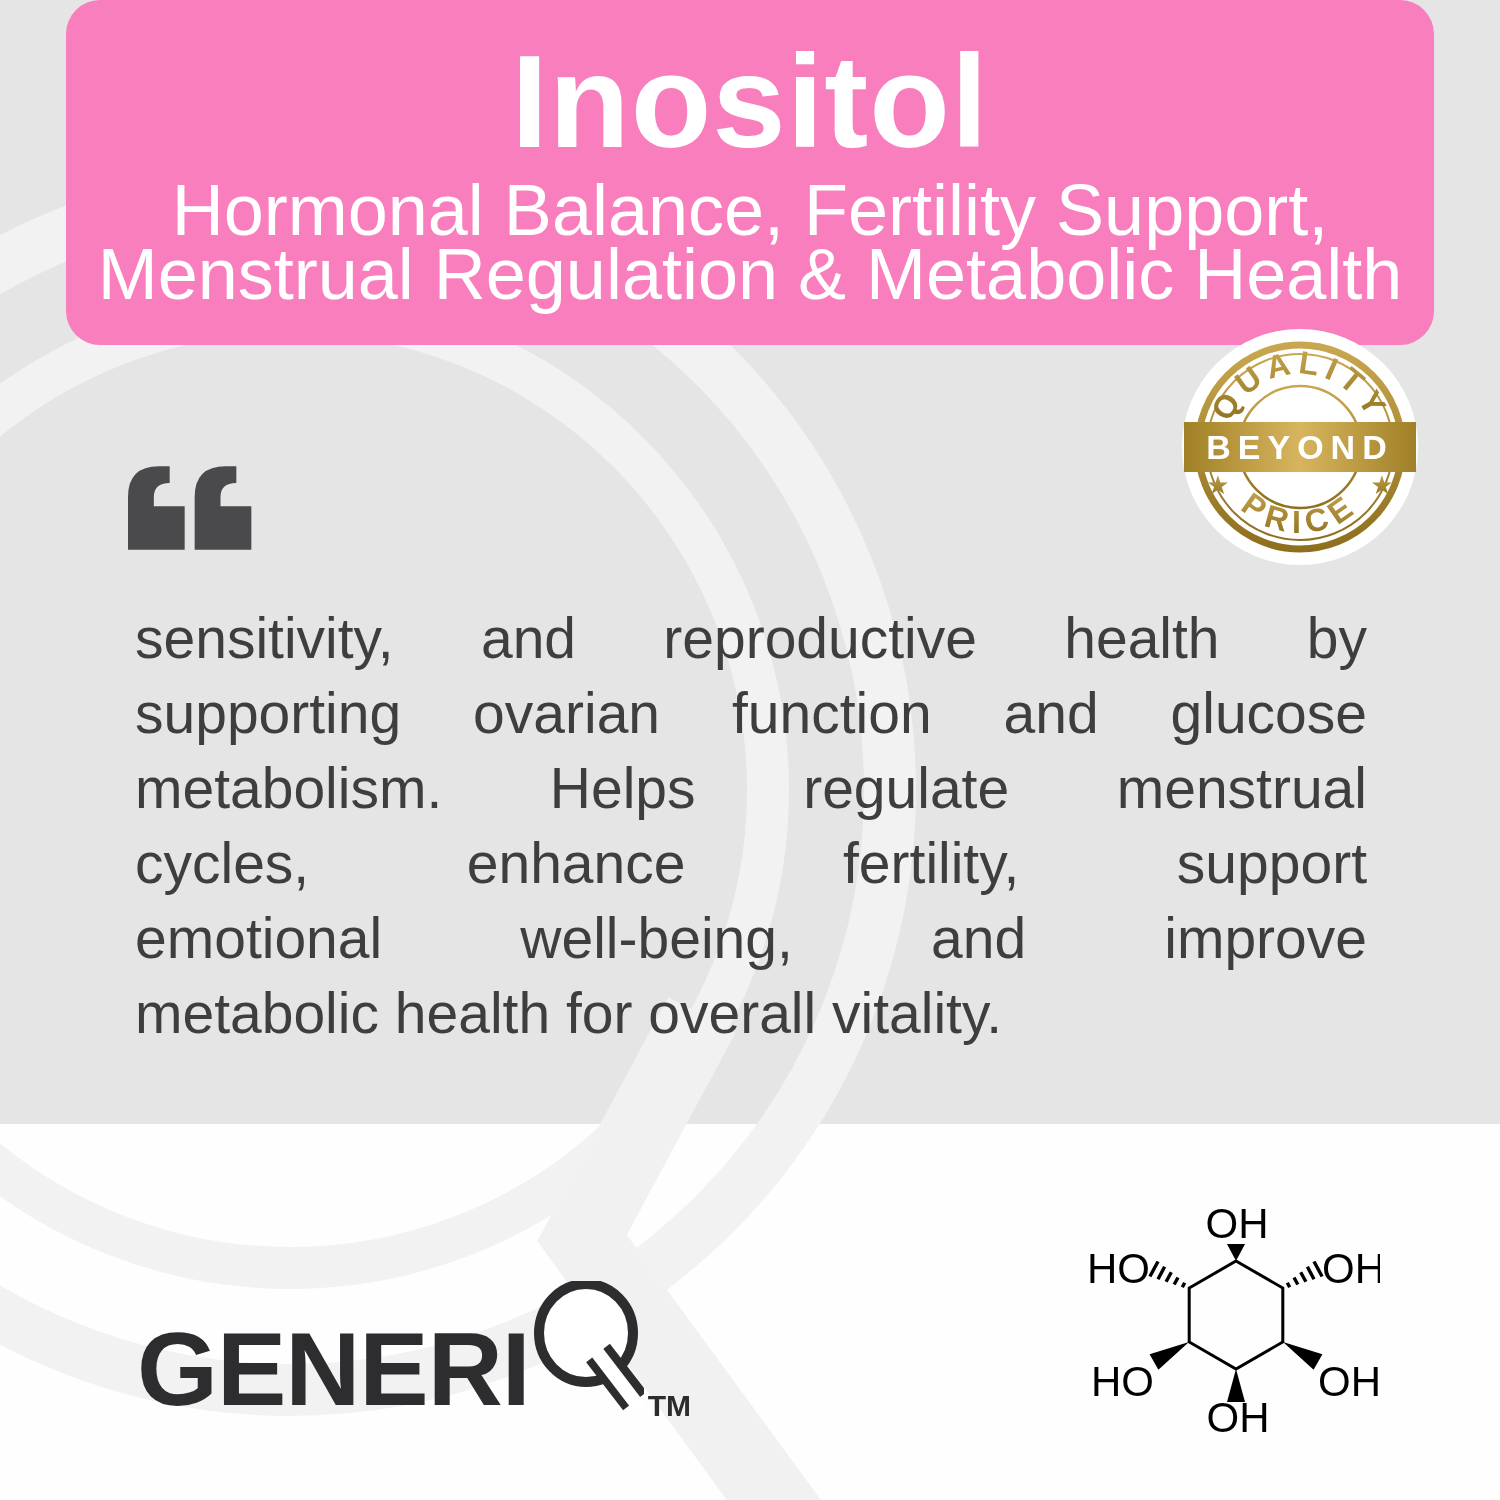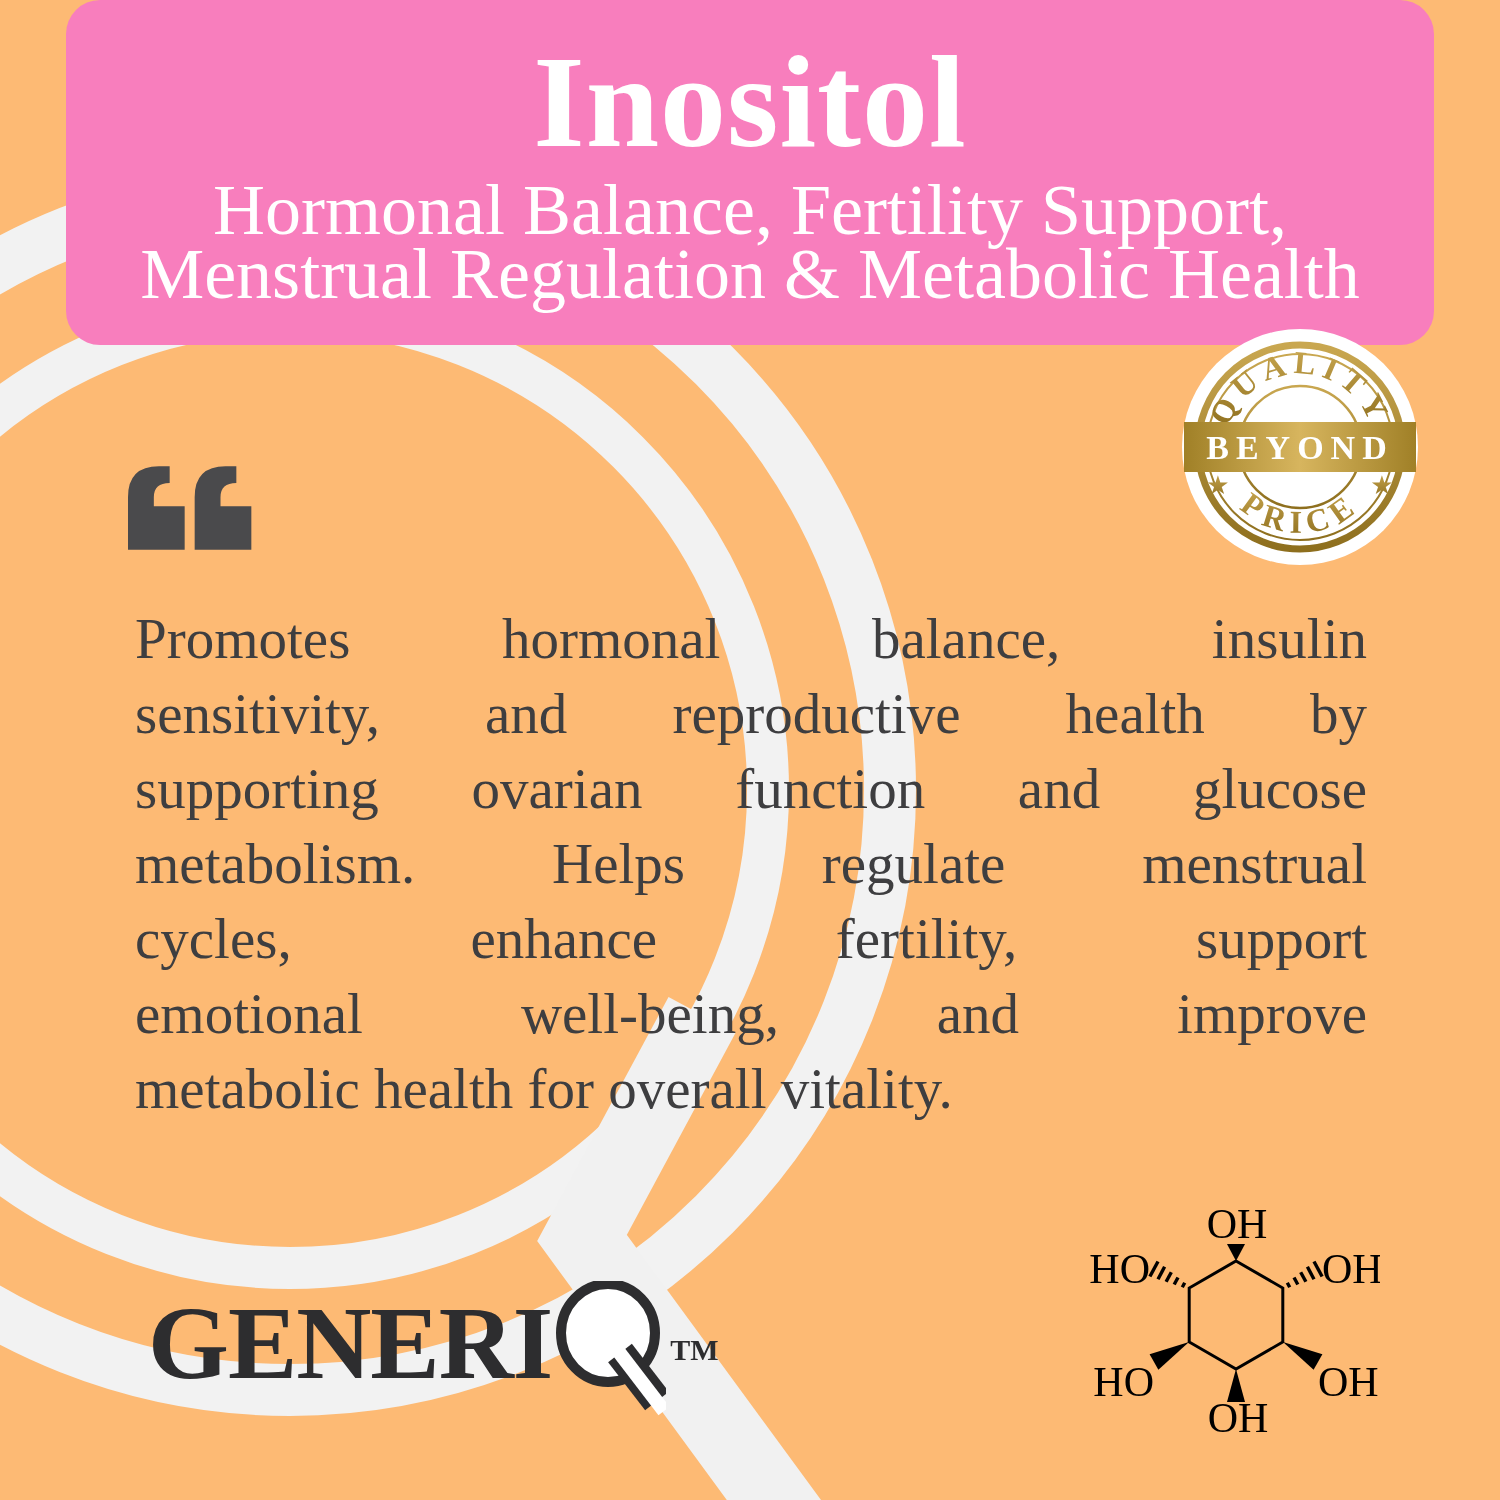--- a/index.html
+++ b/index.html
@@ -1,18 +1,18 @@
 <!DOCTYPE html>
 <html><head>
 <meta charset="utf-8">
 <style>
   html,body{margin:0;padding:0;}
   body{width:1500px;height:1500px;background:#FEFEFE;overflow:hidden;
        font-family:"Liberation Sans","DejaVu Sans",sans-serif;}
-  .stage{position:relative;width:1500px;height:1500px;background:#fdba74;font-family:Liberation Serif, serif;}
+  .stage{position:relative;width:1500px;height:1124px;background:#e5e5e5;}
 
   
   .watermark{position:absolute;left:0;top:0;width:1500px;height:1500px;z-index:0;}
 
   
   .banner{position:absolute;left:66px;top:0;width:1368px;height:345px;
           background:#F87EBD;border-radius:34px;z-index:1;text-align:center;color:#fff;}
   .banner-title{padding-top:36px;font-size:132px;font-weight:bold;line-height:132px;letter-spacing:1px;}
   .banner-sub{margin-top:10px;font-size:72px;line-height:64px;font-weight:400;}
 
@@ -22,21 +22,21 @@
   
   .quote{position:absolute;left:128px;top:466px;width:125px;height:84px;z-index:1;}
 
   
   .bodytext{position:absolute;left:135px;top:601px;width:1232px;z-index:1;
             color:#3E3E40;font-size:57px;}
   .jline{height:75px;line-height:75px;text-align:justify;text-align-last:justify;white-space:nowrap;}
   .jline.last{text-align:right;text-align-last:left;}
 
   
-  .logo{position:absolute;left:148px;top:1265px;z-index:1;display:flex;align-items:center;}
+  .logo{position:absolute;left:137px;top:1265px;z-index:1;display:flex;align-items:flex-end;}
   .logo-text{font-size:104px;line-height:104px;font-weight:bold;color:#2D2D2F;letter-spacing:-1px;}
   .logo-q{width:112px;height:140px;margin-top:16px;margin-left:2px;}
   .logo-tm{font-size:30px;line-height:30px;font-weight:bold;color:#2D2D2F;margin-top:14px;margin-left:4px;}
 
   
   .molecule{position:absolute;left:1080px;top:1180px;width:300px;height:300px;z-index:1;}
   .molecule text{font-size:42px;fill:#000;}
 </style>
 </head>
 <body>
@@ -86,21 +86,20 @@
       <textPath href="#arcBottom" startOffset="50%" text-anchor="middle">PRICE</textPath>
     </text>
   </svg>
 
   <svg class="quote" viewBox="0 0 150 100" xmlns="http://www.w3.org/2000/svg" aria-hidden="true">
     <path fill="#4A4A4C" d="M0,100 L0,37 Q0,0 37,0 L50,0 L50,20 Q31,20 31,37 L31,48 L68,48 L68,100 Z"></path>
     <path fill="#4A4A4C" d="M80,100 L80,37 Q80,0 117,0 L130,0 L130,20 Q111,20 111,37 L111,48 L148,48 L148,100 Z"></path>
   </svg>
 
   <div class="bodytext">
-    <div class="jline">Promotes hormonal balance, insulin</div>
     <div class="jline">sensitivity, and reproductive health by</div>
     <div class="jline">supporting ovarian function and glucose</div>
     <div class="jline">metabolism. Helps regulate menstrual</div>
     <div class="jline">cycles, enhance fertility, support</div>
     <div class="jline">emotional well-being, and improve</div>
     <div class="jline last">metabolic health for overall vitality.</div>
   </div>
 
   <div class="logo">
     <span class="logo-text">GENERI</span>

